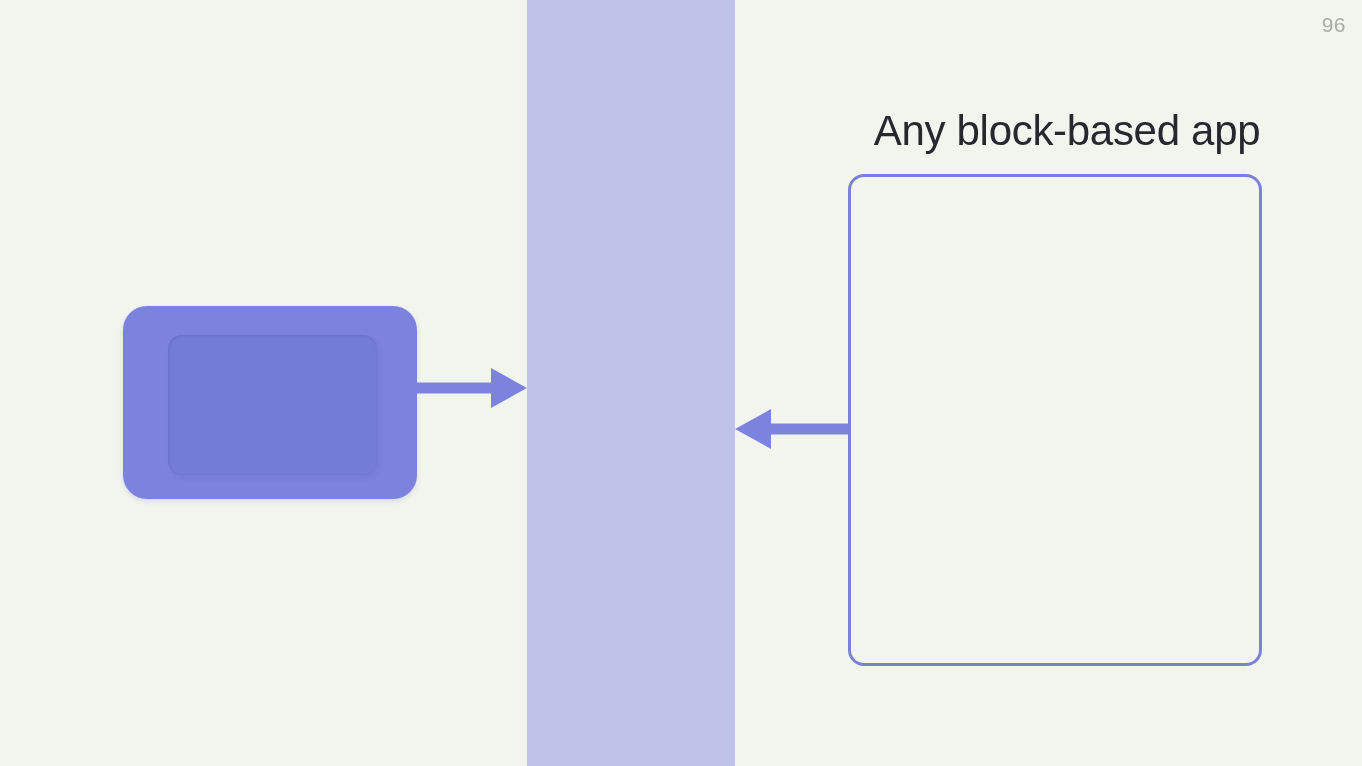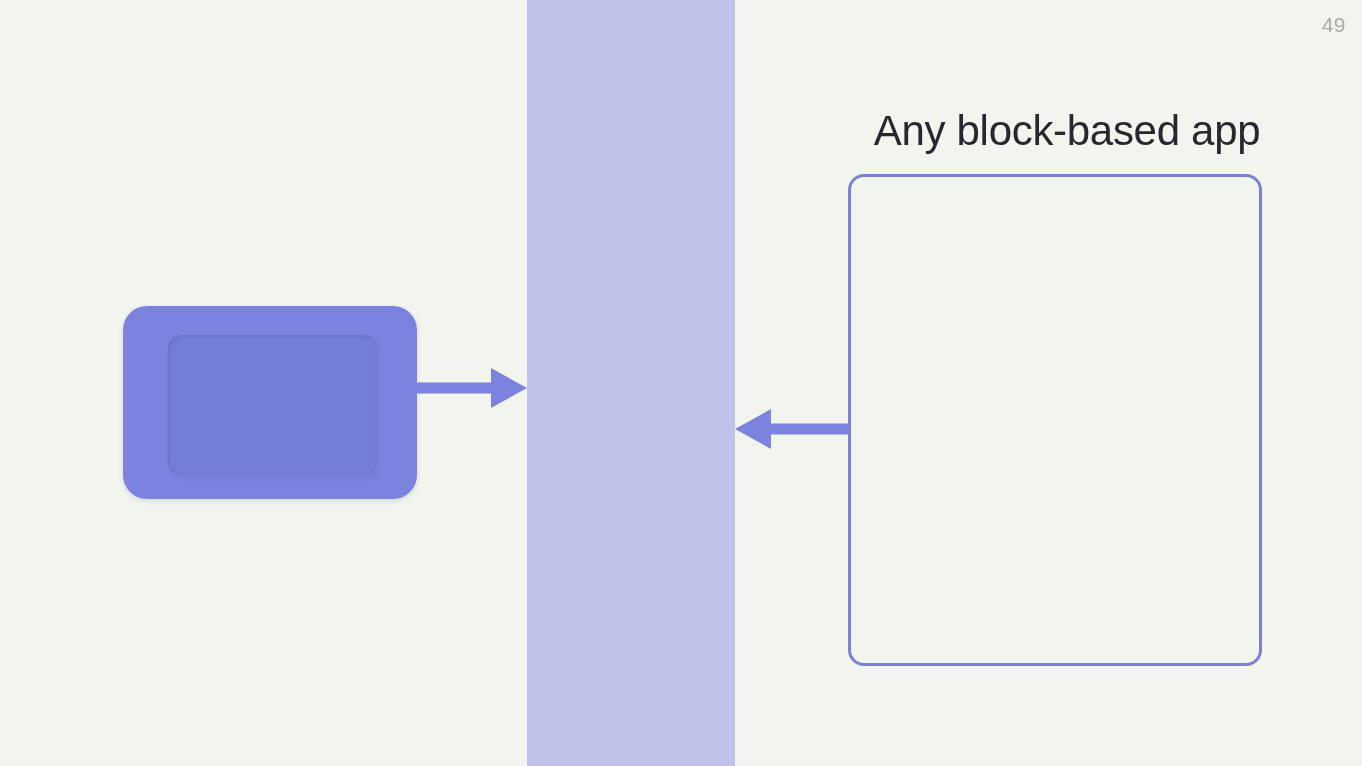--- a/index.html
+++ b/index.html
@@ -100,21 +100,21 @@
     background: transparent;
   }
 </style>
 </head>
 <body>
 
 <div class="slide">
 
   <div class="band"></div>
 
-  <div class="page-number">49</div>
+  <div class="page-number">96</div>
 
 
   <div class="block">
     <div class="block-inner"></div>
   </div>
 
   <svg class="arrow arrow-to-band-right" width="110" height="40" viewBox="0 0 110 40" aria-hidden="true">
     <rect class="arrow-shape" x="0" y="14.5" width="80" height="11"></rect>
     <polygon class="arrow-shape" points="74,0 110,20 74,40"></polygon>
   </svg>

